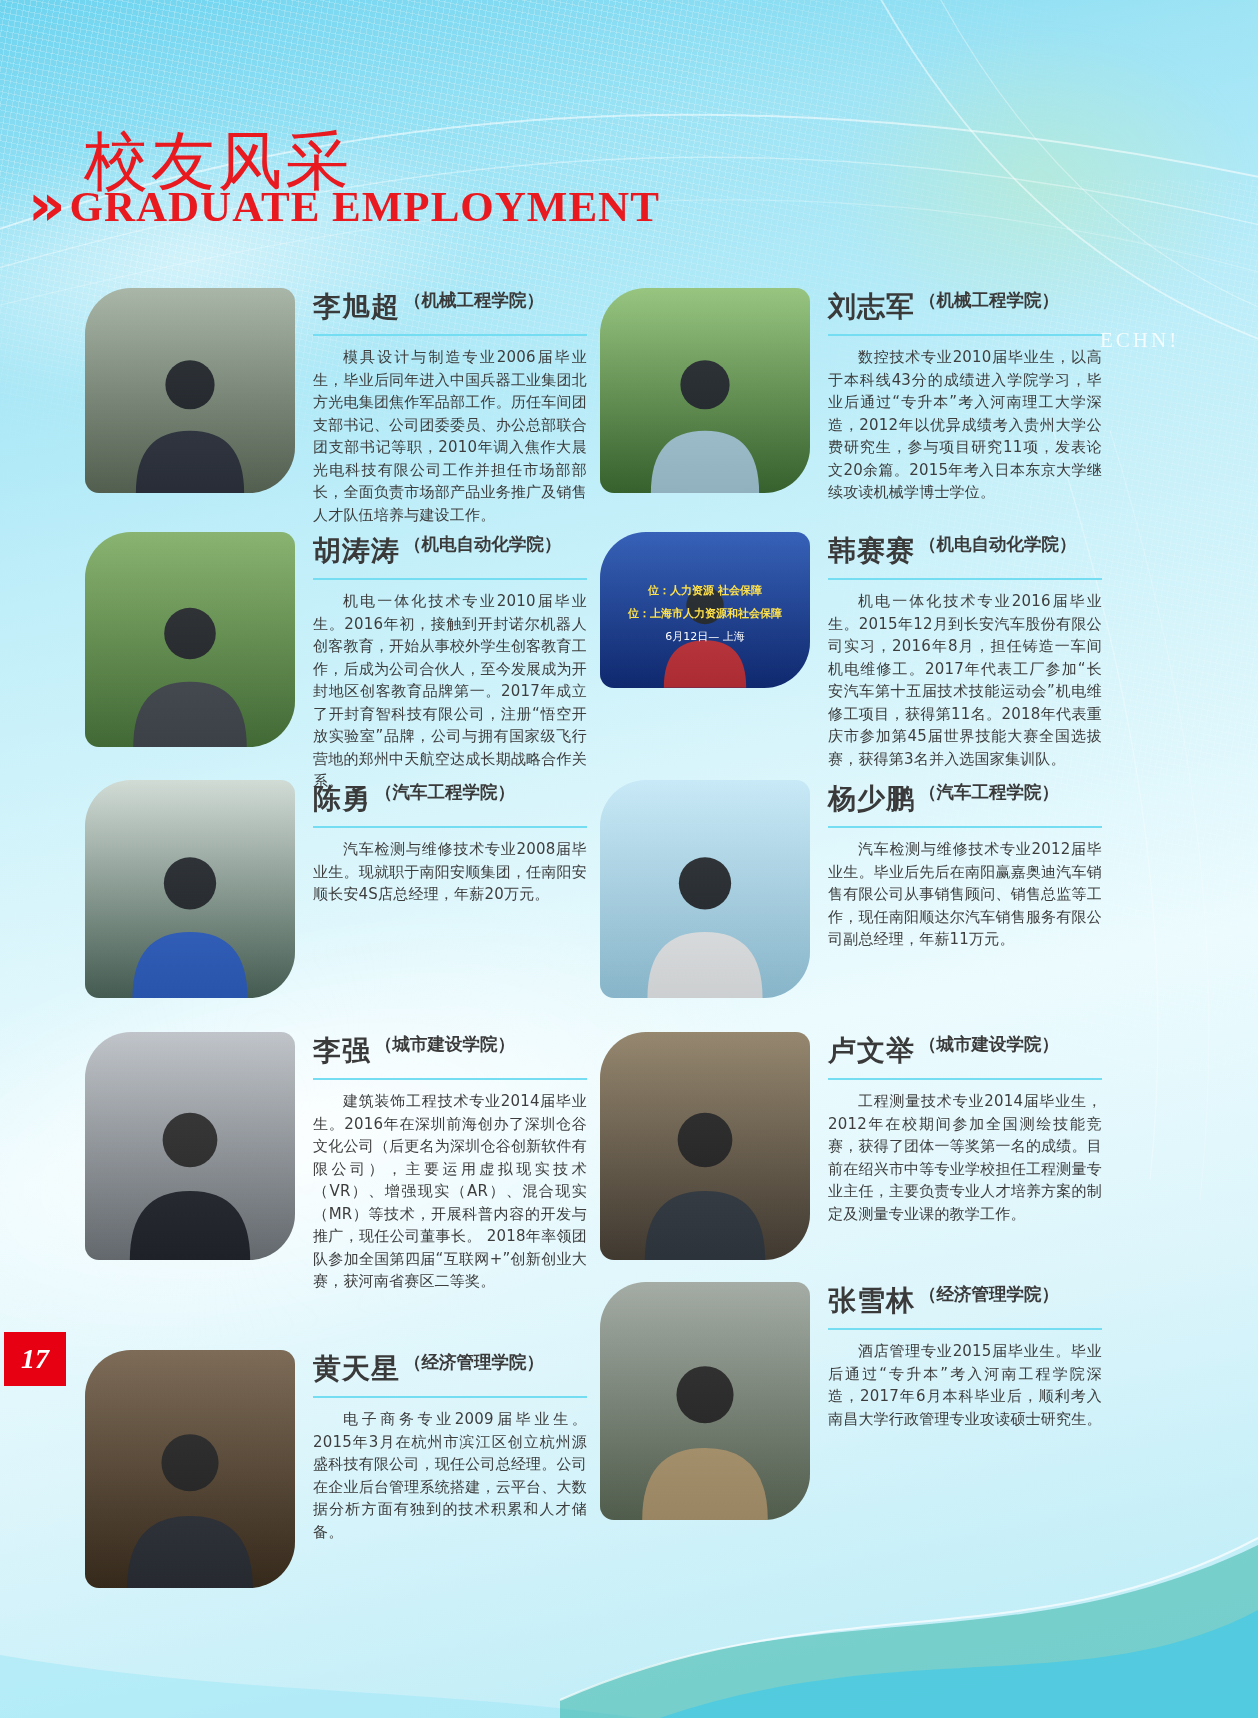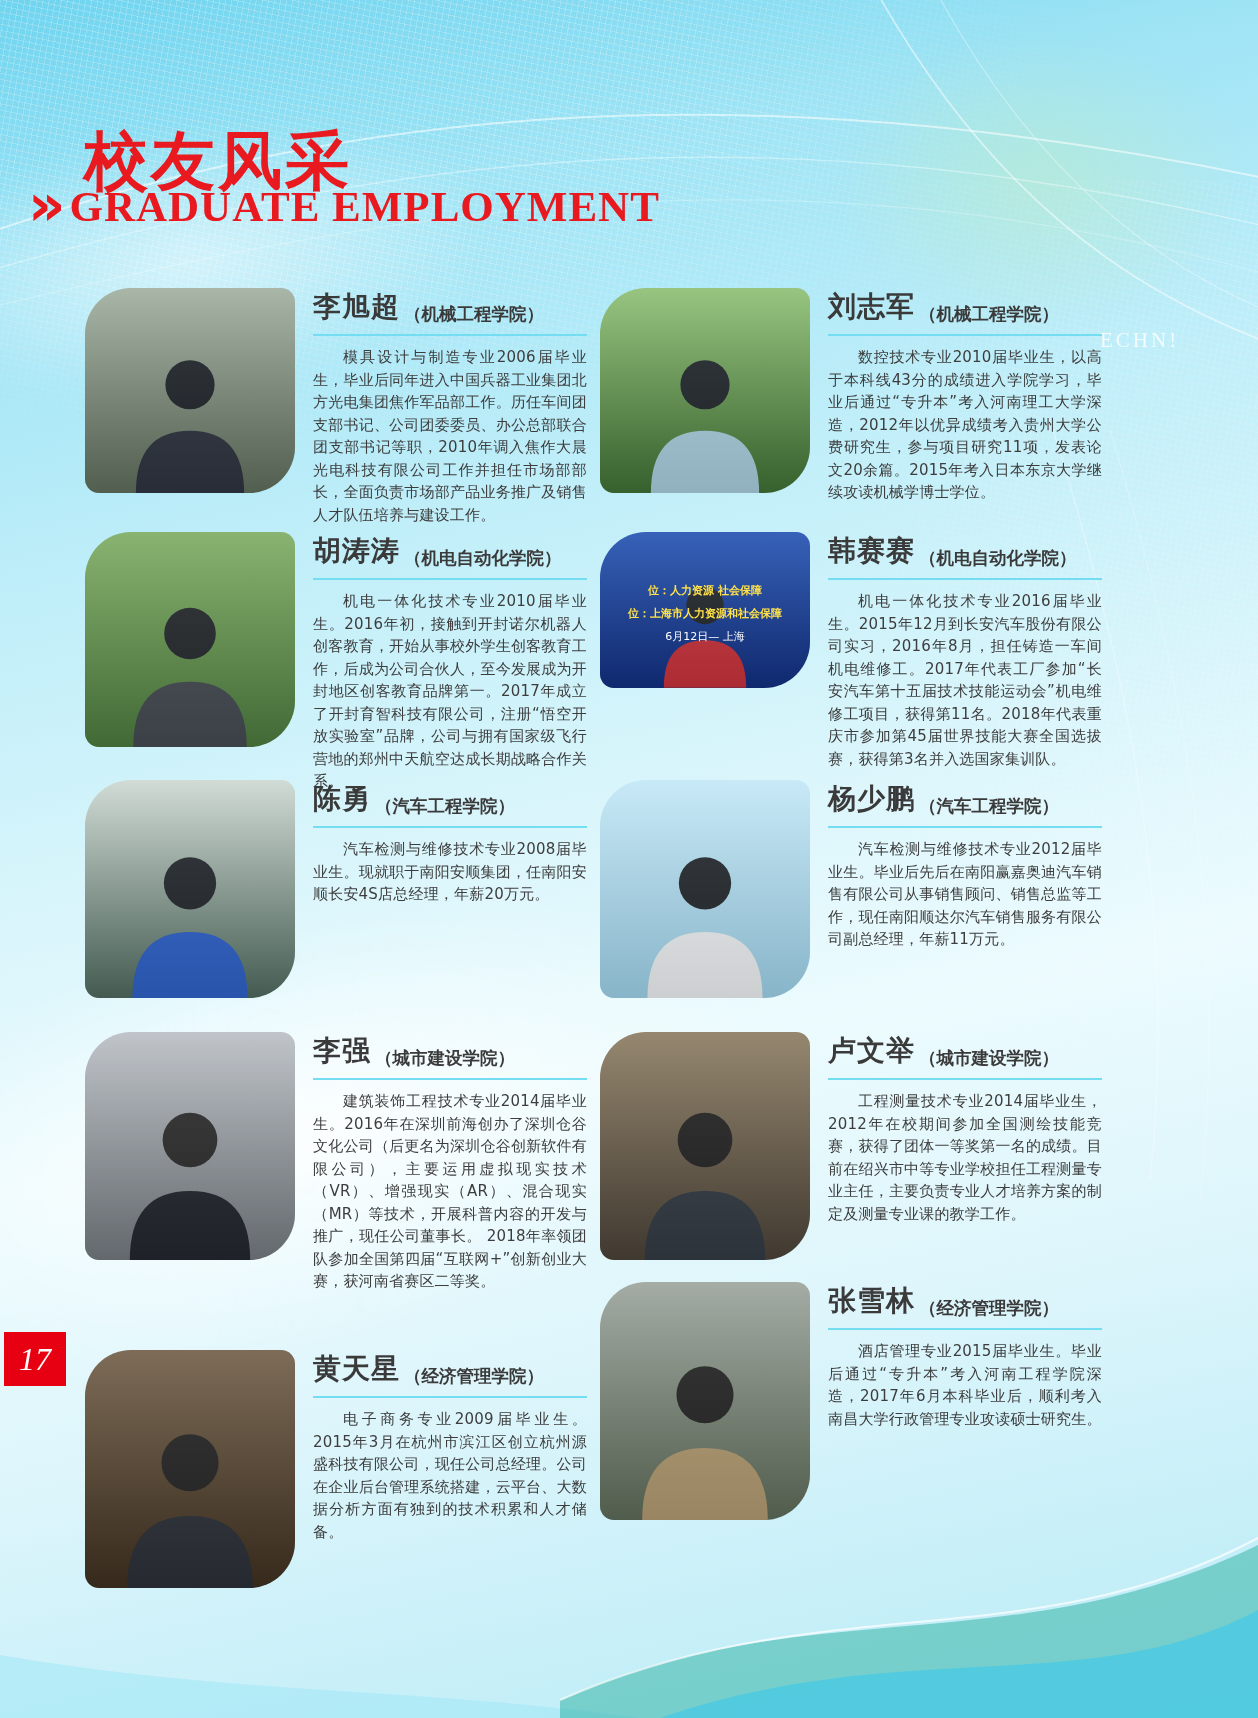--- a/index.html
+++ b/index.html
@@ -27,43 +27,43 @@
     background:radial-gradient(ellipse,rgba(255,255,255,.55) 0%,rgba(255,255,255,0) 70%);
     transform:rotate(-8deg);filter:blur(14px);pointer-events:none;}
   .green-glow{position:absolute;z-index:0;left:830px;top:30px;width:420px;height:300px;
     background:radial-gradient(ellipse,rgba(190,235,190,.45) 0%,rgba(190,235,190,0) 70%);
     filter:blur(10px);pointer-events:none;}
   svg.decor{position:absolute;left:0;top:0;z-index:0;pointer-events:none;}
   .watermark{position:absolute;z-index:1;font-family:"Liberation Serif","DejaVu Serif",serif;
     color:rgba(255,255,255,.8);font-size:21px;letter-spacing:3px;left:1100px;top:328px;text-align:center;}
   
   header{position:absolute;left:0;top:0;z-index:2;width:100%;}
-  .title-cn{position:absolute;left:84px;top:118px;margin:0;font-size:64px;font-weight:700;
+  .title-cn{position:absolute;left:84px;top:118px;margin:0;font-size:64px;font-weight:400;
     letter-spacing:3px;color:var(--accent-red,#e8191f);}
   .sub-row{position:absolute;left:28px;top:182px;display:flex;align-items:flex-start;}
   .chev{color:var(--accent-red,#e8191f);font-size:58px;font-weight:900;line-height:.8;
     letter-spacing:-6px;margin-right:10px;}
   .title-en{margin:0;font-family:Liberation Serif, serif;font-size:43px;
     font-weight:700;letter-spacing:1px;color:var(--accent-red,#e8191f);white-space:nowrap;}
   
   .pagenum{position:absolute;z-index:3;left:4px;top:1332px;width:62px;height:54px;
     background:var(--page-badge-bg,#e60012);display:flex;align-items:center;justify-content:center;}
   .pagenum span{font-family:"Liberation Serif","DejaVu Serif",serif;font-style:italic;
-    font-weight:400;font-size:32px;color:var(--page-badge-text,#fff);}
+    font-weight:700;font-size:28px;color:var(--page-badge-text,#fff);}
   
   .card{position:absolute;z-index:2;display:flex;gap:18px;width:502px;}
   .photo{flex:0 0 210px;width:210px;border-radius:46px 14px 46px 14px;position:relative;overflow:hidden;}
   .photo::after{content:"";position:absolute;inset:0;
     background:linear-gradient(180deg,rgba(255,255,255,.10),rgba(0,0,0,.14));}
   .sil{position:absolute;bottom:0;left:0;width:100%;height:80%;}
   .banner{position:absolute;left:5px;right:5px;top:30%;z-index:1;color:var(--banner-yellow,#ffe24a);
     font-size:11px;font-weight:700;line-height:2.1;white-space:nowrap;overflow:hidden;text-align:center;}
   .banner div:nth-child(3){color:#ffffff;font-weight:400;}
   .info{flex:1;min-width:0;}
-  .nm{margin:0 0 10px 0;display:flex;align-items:flex-end;gap:4px;
+  .nm{margin:0 0 10px 0;display:flex;align-items:flex-start;gap:4px;
     border-bottom:2px solid var(--underline,#74ddf1);padding-bottom:8px;}
   .name{font-size:28px;font-weight:700;color:var(--heading-text,#3a3a3a);letter-spacing:1px;white-space:nowrap;}
   .dept{font-size:17.5px;color:var(--heading-text,#3a3a3a);white-space:nowrap;}
   .bio{margin:0;font-size:15px;line-height:1.5;color:var(--body-text,#3d3d3d);
     text-align:justify;text-indent:2em;letter-spacing:.2px;}
 </style>
 </head>
 <body>
 
 <div class="bg-mesh mesh-a"></div>

